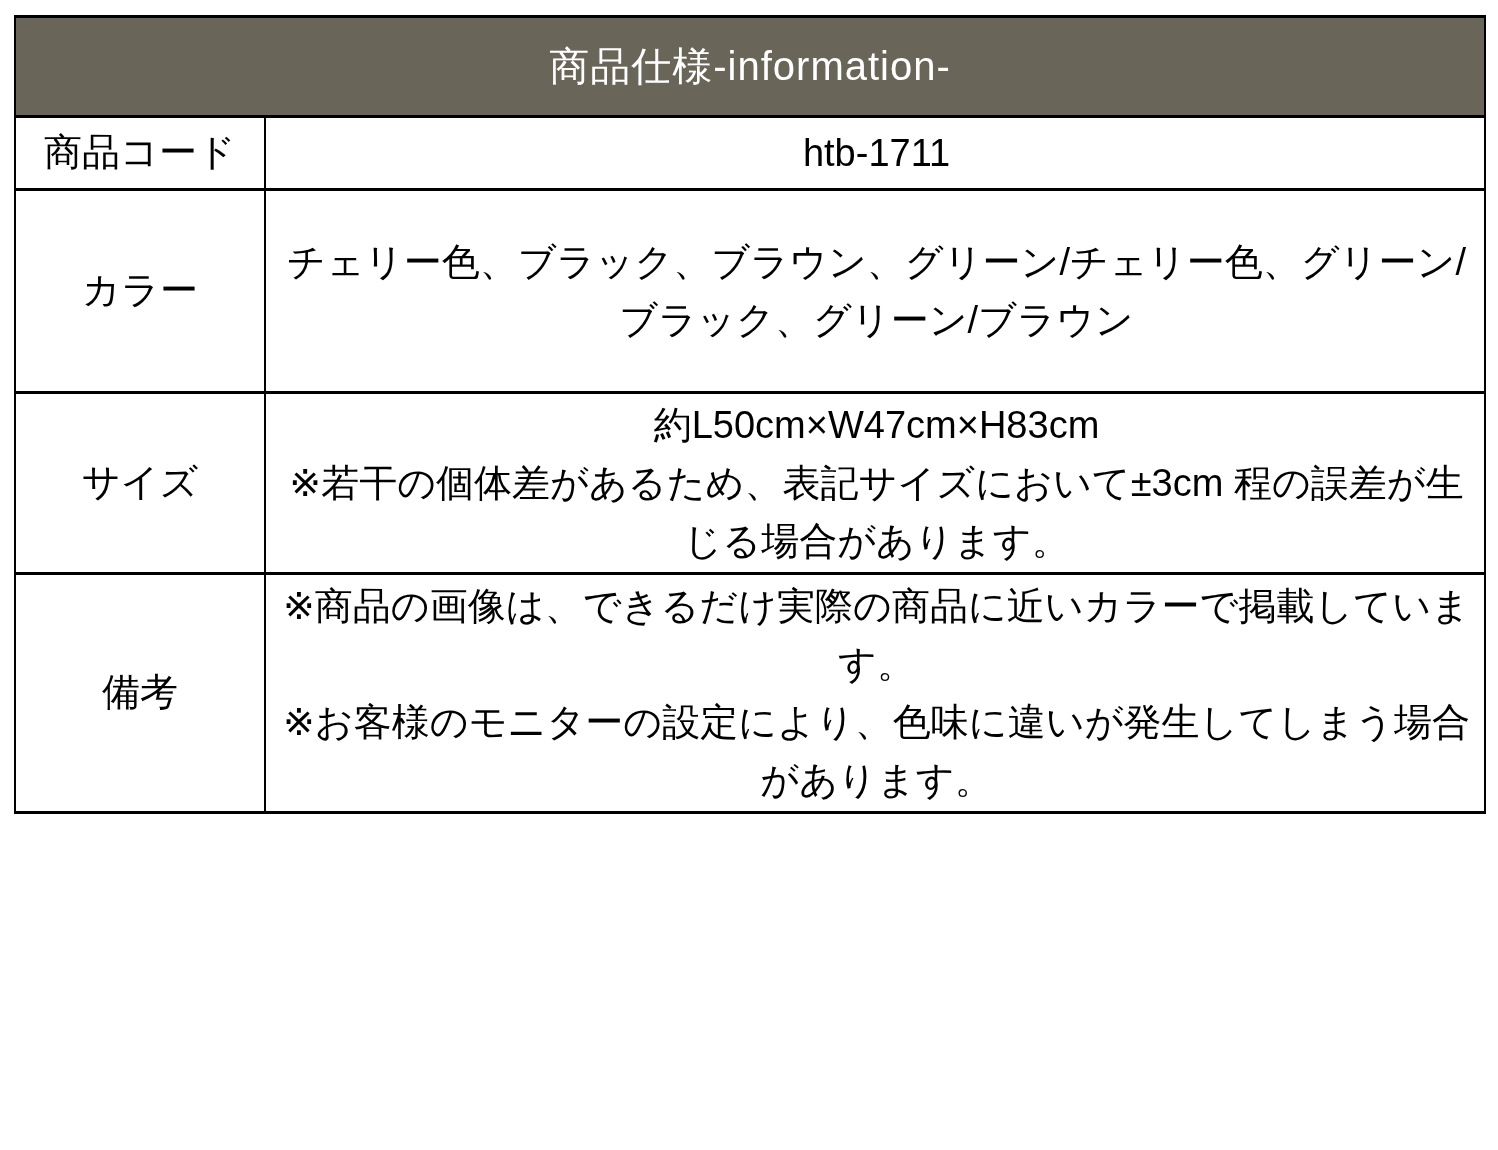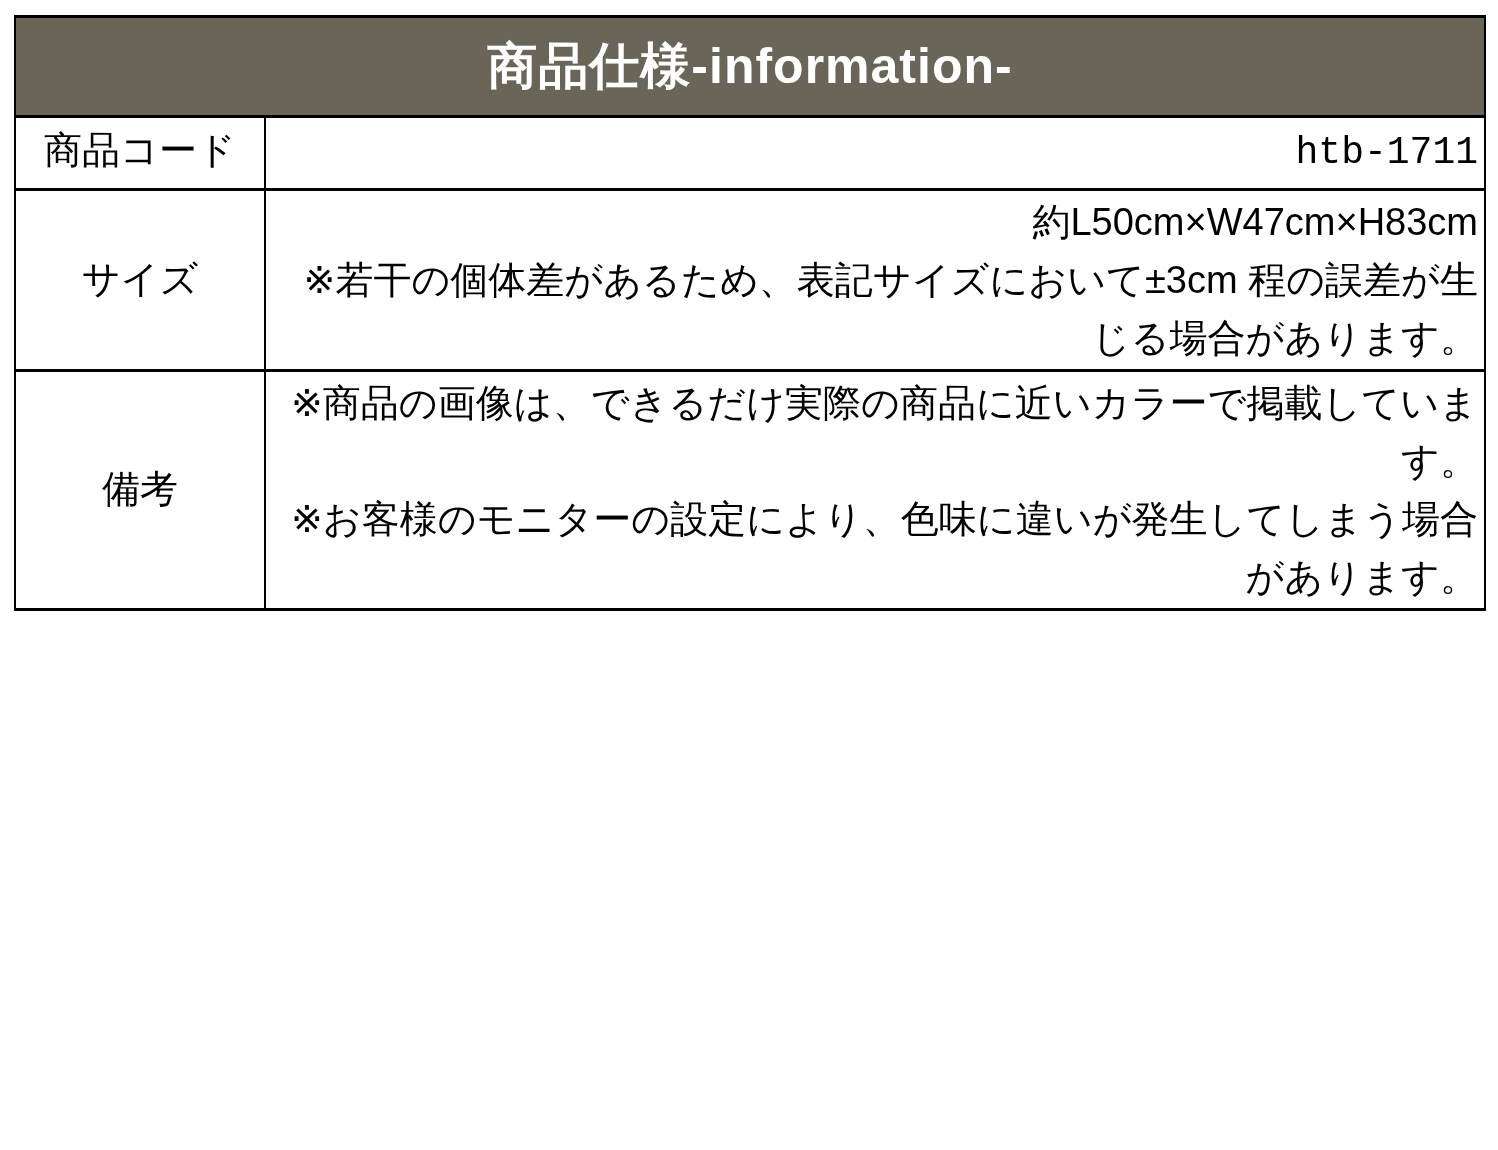--- a/index.html
+++ b/index.html
@@ -27,43 +27,43 @@
     border-top: 3px solid #000000;
     border-bottom: 3px solid #000000;
     box-sizing: border-box;
     vertical-align: middle;
   }
   td.title-cell {
     height: 100px;
     background: var(--header-bg, #696559);
     color: var(--header-fg, #ffffff);
     text-align: center;
-    font-size: 50px;
-    font-weight: bold;
+    font-size: 40px;
+    font-weight: normal;
     letter-spacing: 1px;
   }
   col.label-col  { width: 250px; }
   col.value-col  { width: 1220px; }
   td.label {
     text-align: center;
     font-size: 38px;
     line-height: 1.3;
     padding: 0 4px;
   }
   td.value {
-    text-align: right;
+    text-align: center;
     font-size: 38px;
     padding: 2px 6px 2px 9px;
   }
   td.value .line {
     line-height: 58px;
     word-break: break-all;
     overflow-wrap: anywhere;
   }
-  tr.r0 td { height: 73px; font-family: Liberation Mono, monospace;  }
+  tr.r0 td { height: 73px;  }
   tr.r1 td { height: 203px; }
   tr.r2 td { height: 59px;  }
   tr.r3 td { height: 175px; }
   tr.r4 td { height: 113px; }
   tr.r5 td { height: 80px;  }
   tr.r6 td { height: 83px;  }
   tr.r7 td { height: 232px; }
 </style>
 </head>
 <body>
@@ -79,20 +79,26 @@
         <td colspan="2" class="title-cell">商品仕様-information-</td>
       </tr>
 
       <tr class="row r0">
         <td class="label">商品コード</td>
         <td class="value">
           <div class="line">htb-1711</div>
         </td>
       </tr>
 
+      <tr class="row r1">
+        <td class="label">カラー</td>
+        <td class="value">
+          <div class="line">チェリー色、ブラック、ブラウン、グリーン/チェリー色、グリーン/ブラック、グリーン/ブラウン</div>
+        </td>
+      </tr>
 
 
       <tr class="row r3">
         <td class="label">サイズ</td>
         <td class="value">
           <div class="line">約L50cm×W47cm×H83cm</div>
           <div class="line">※若干の個体差があるため、表記サイズにおいて±3cm 程の誤差が生じる場合があります。</div>
         </td>
       </tr>
 

